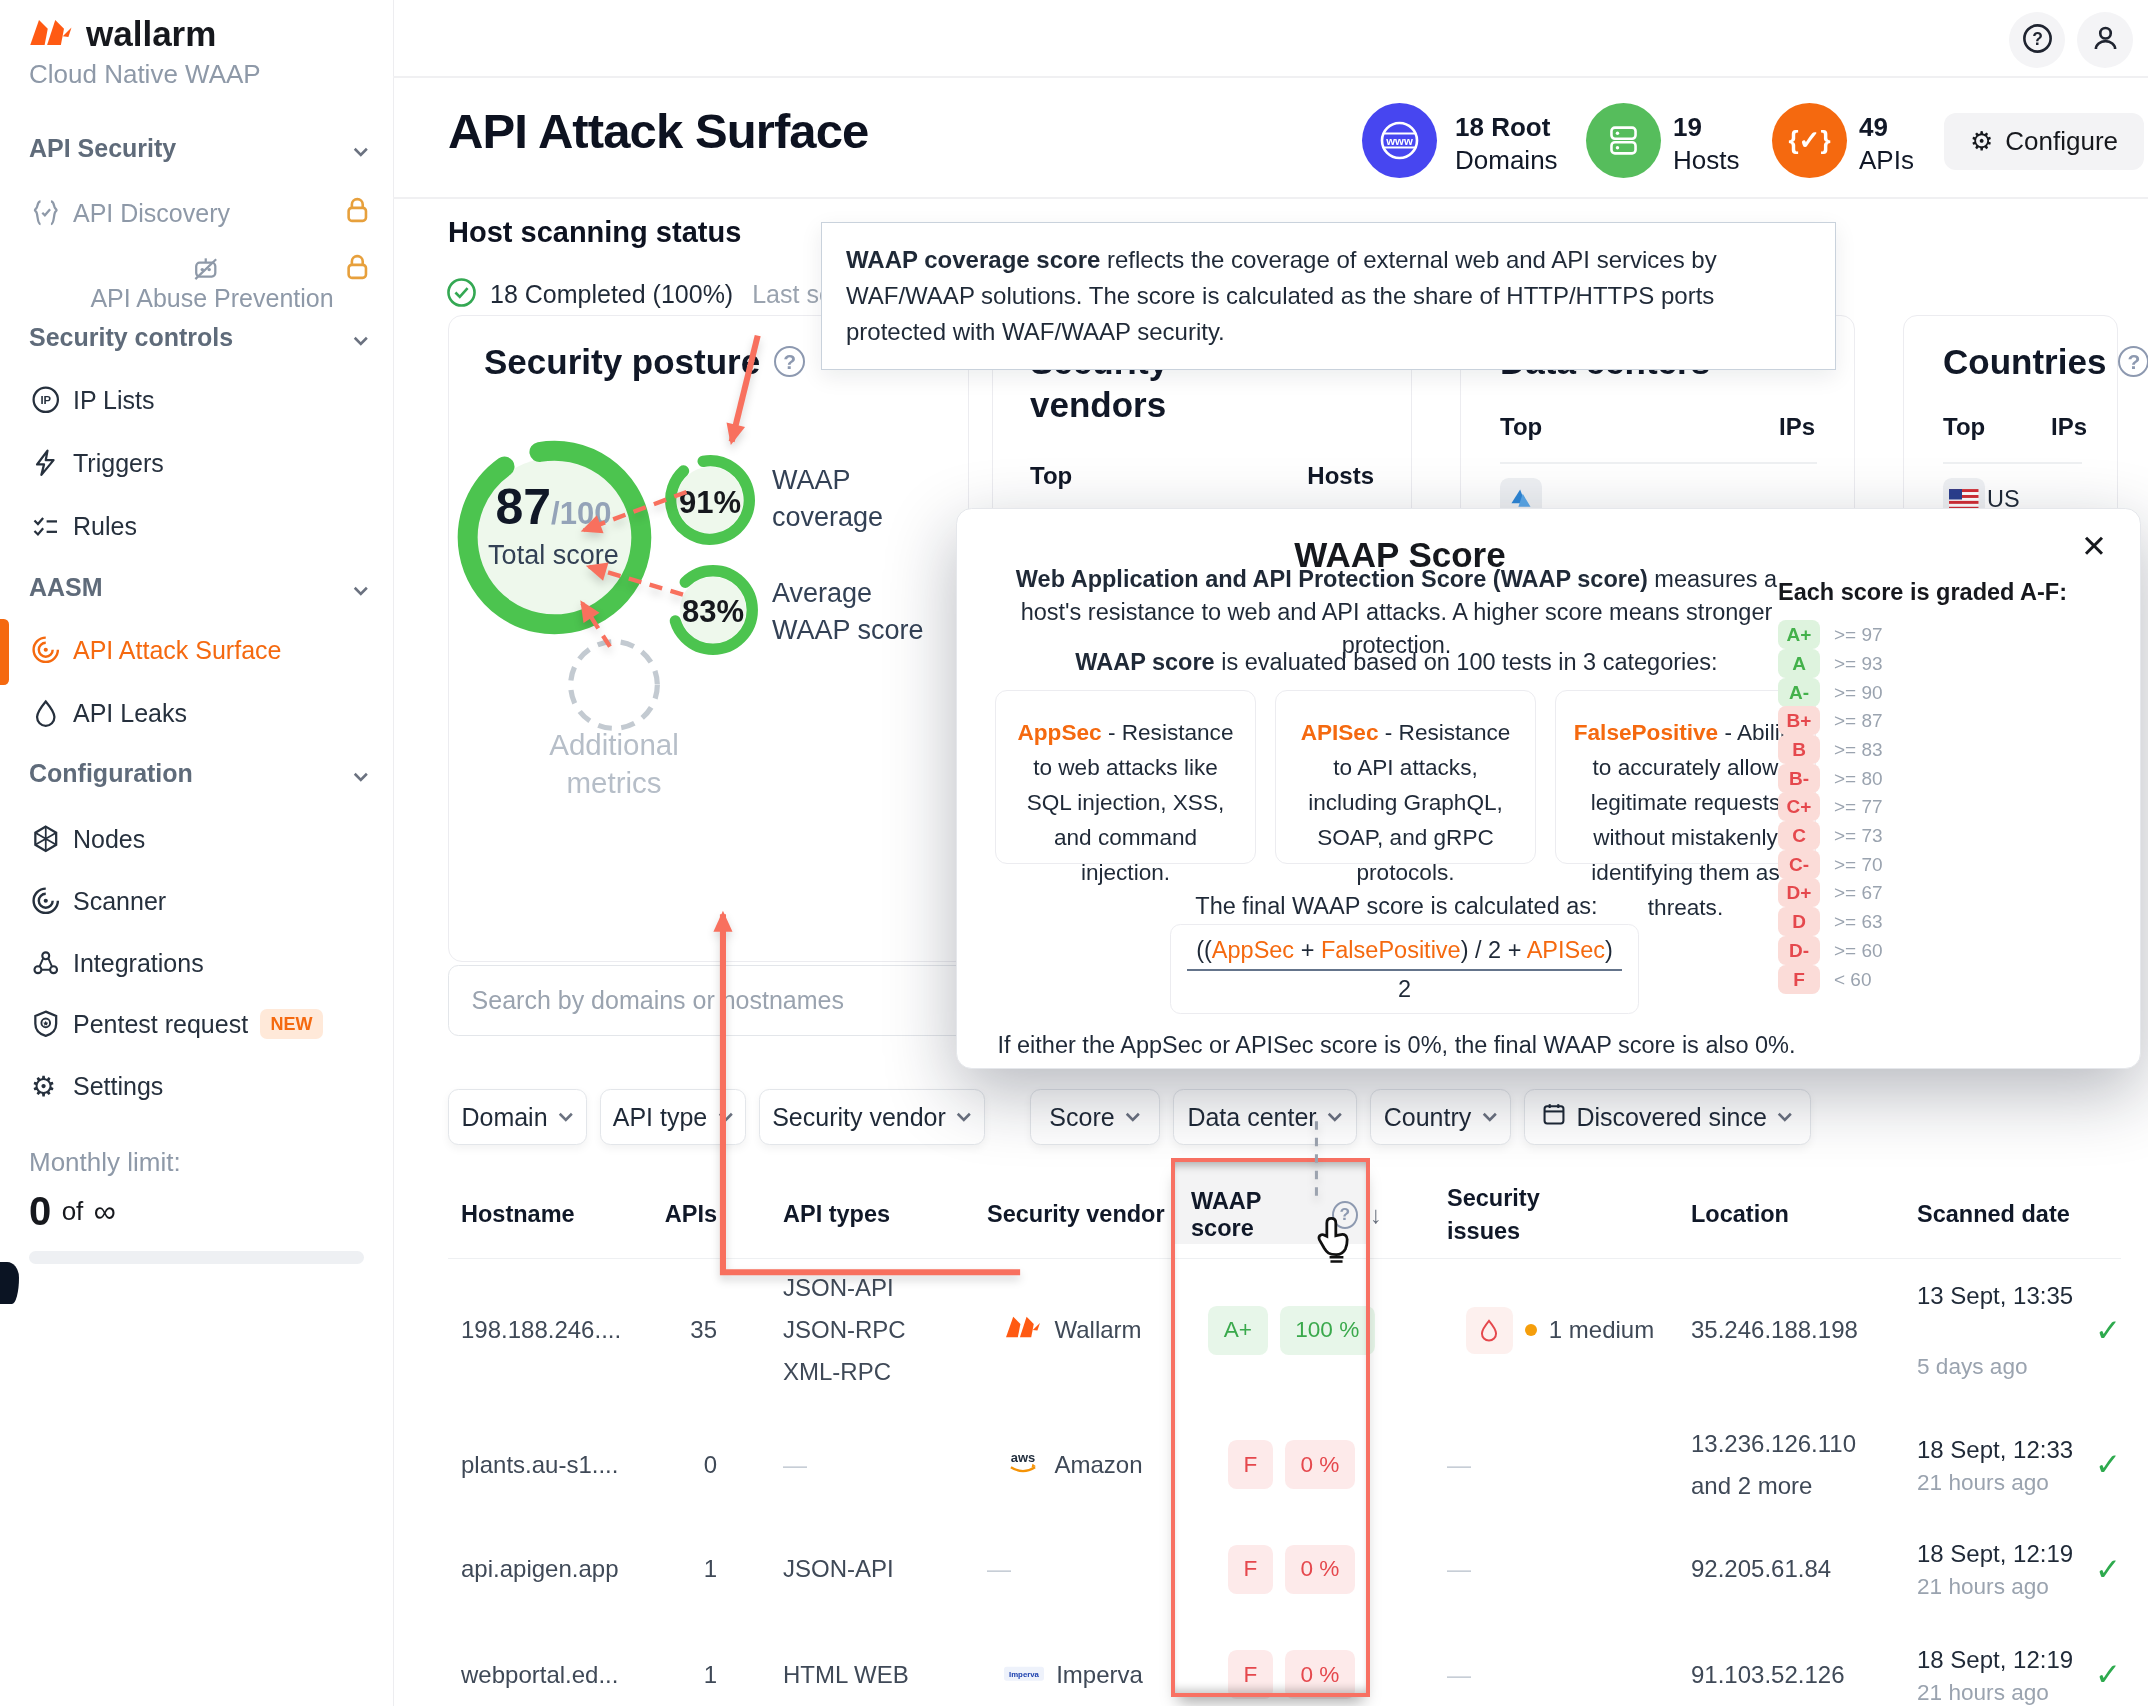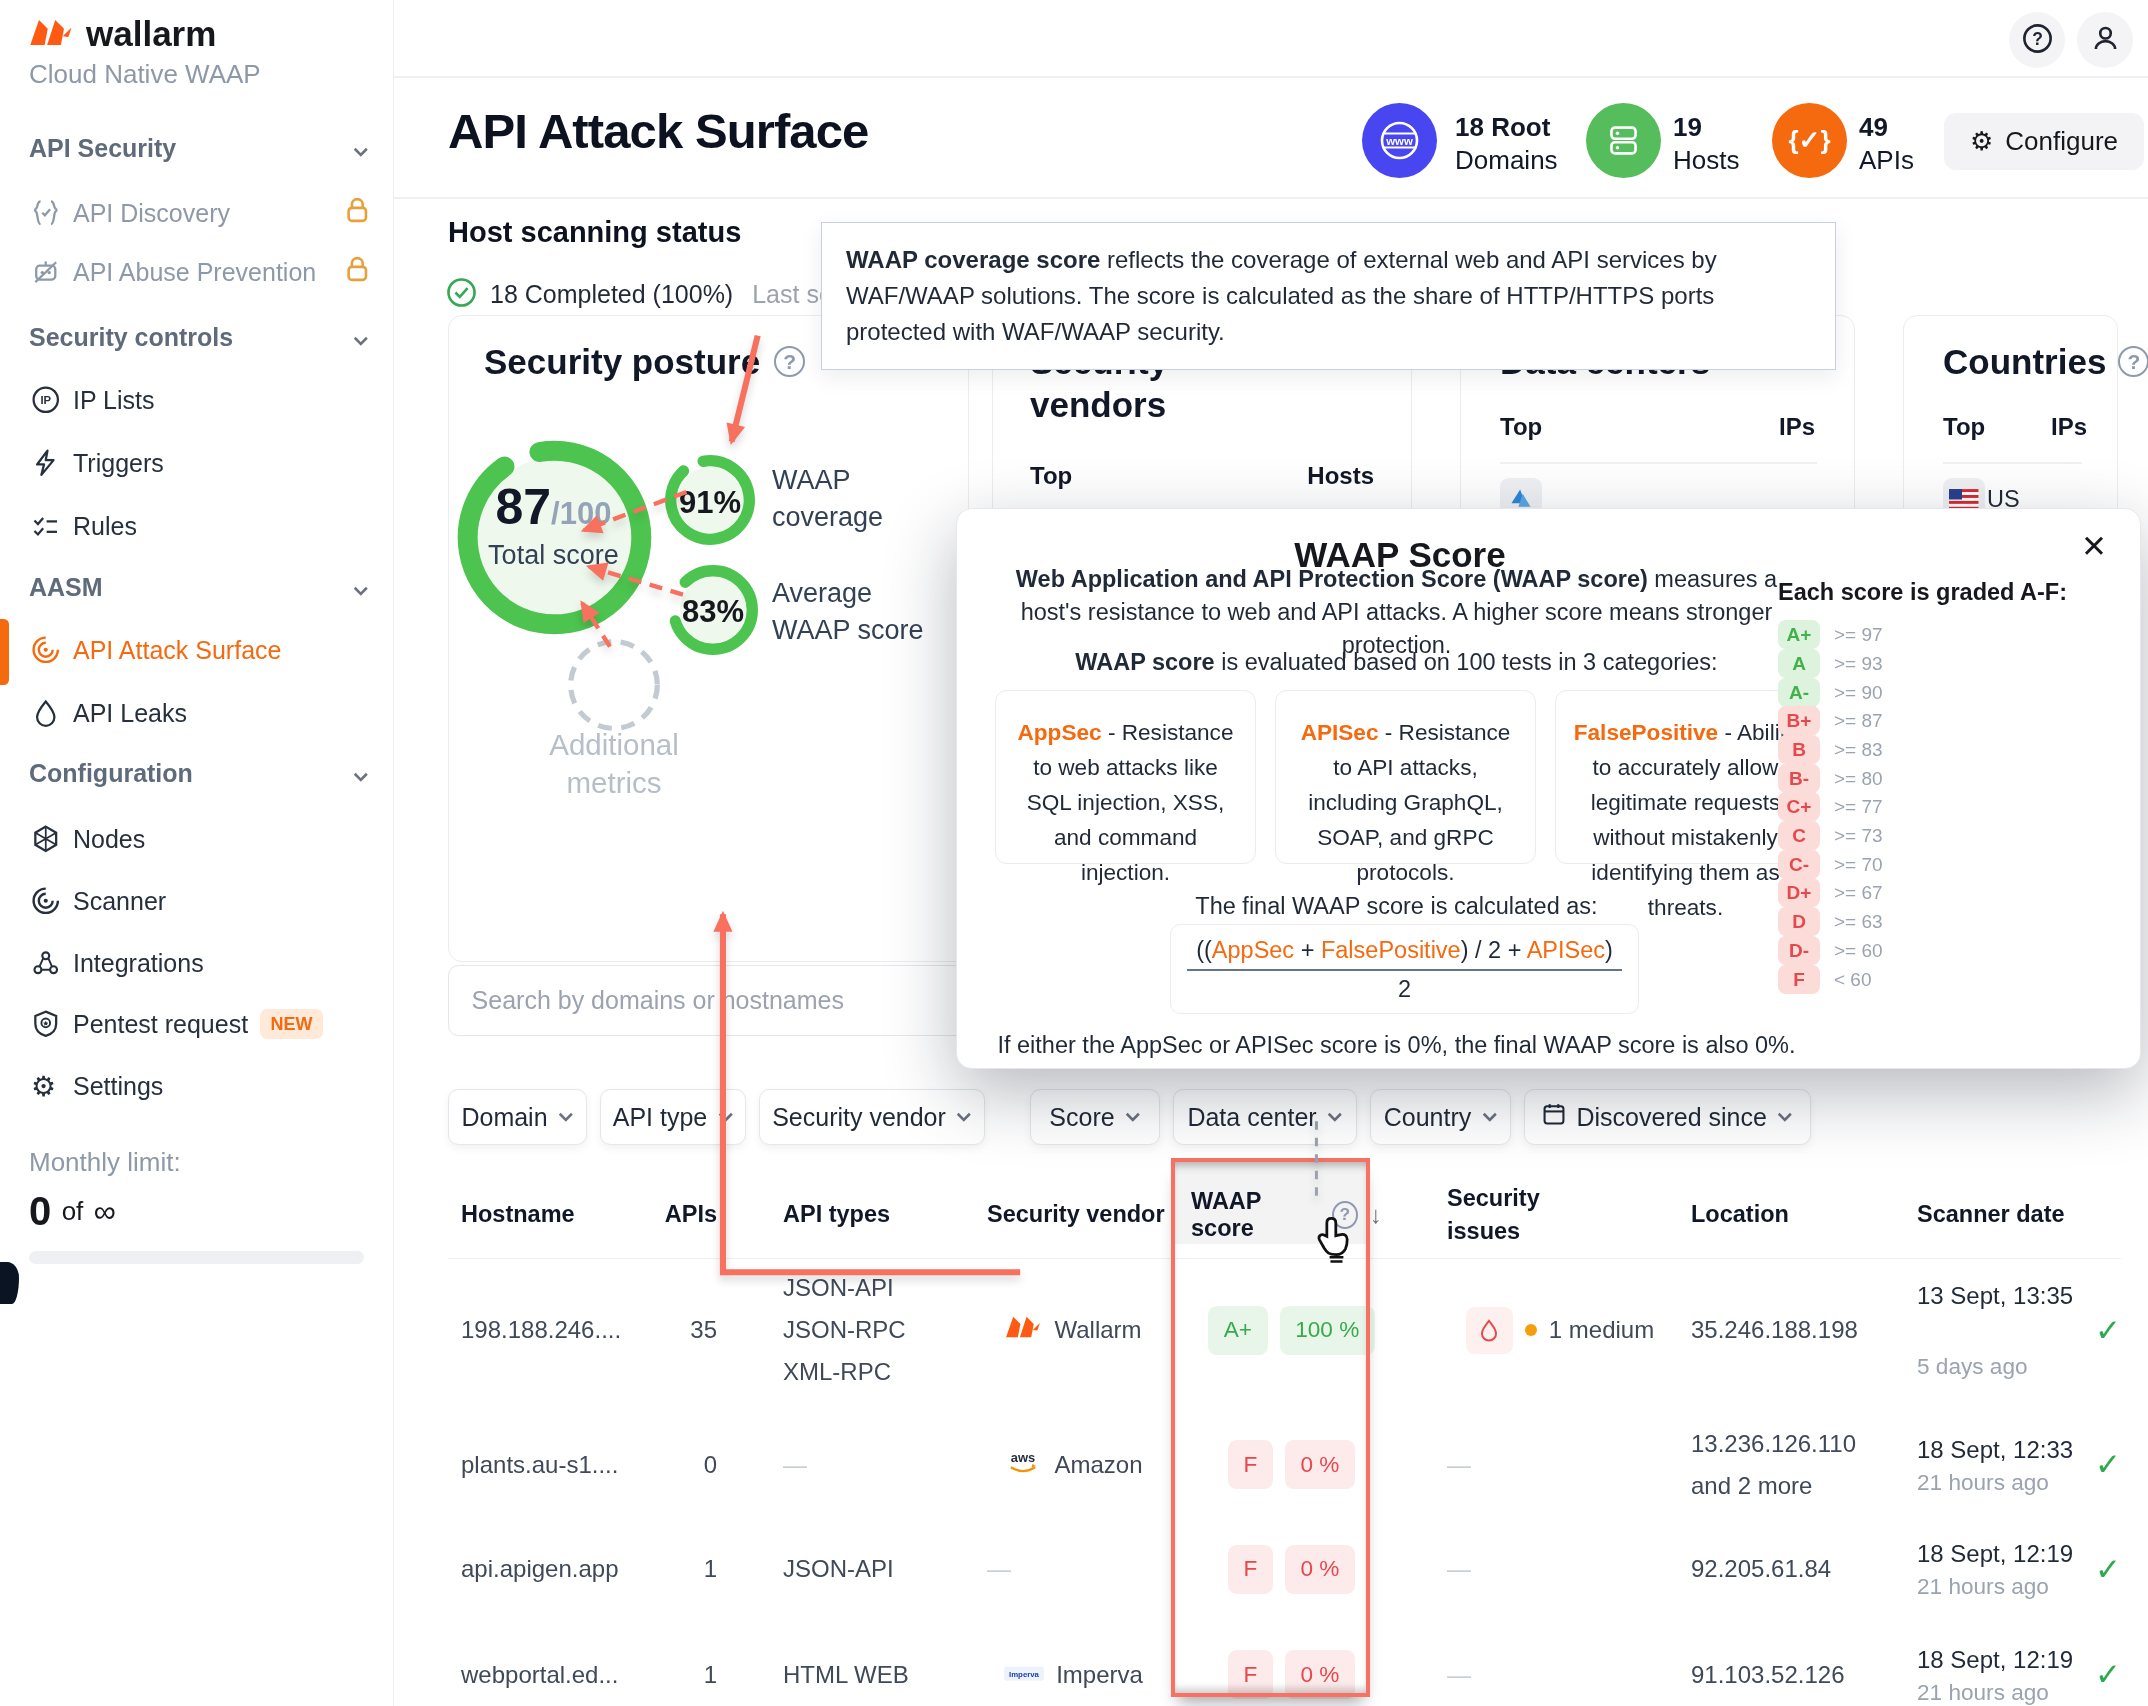--- a/index.html
+++ b/index.html
@@ -96,21 +96,21 @@
             <path d="M23 4 C27 4 26 10 28 12 C30 14 30 14 28 16 C26 18 27 30 23 30" fill="none" stroke="#8e99a8" stroke-width="2.6"></path>
             <polyline points="13,17 16,20 22,13" fill="none" stroke="#8e99a8" stroke-width="2.6"></polyline>
           </svg>
         </span>
       <span>API Discovery</span>
       <span class="sidebar-right"><svg width="22.6" height="26" viewBox="0 0 20 24">
             <rect x="2" y="10" width="16" height="12" rx="3" fill="none" stroke="#e7a03c" stroke-width="2.4"></rect>
             <path d="M5 10 V7 a5 5 0 0 1 10 0 v3" fill="none" stroke="#e7a03c" stroke-width="2.4"></path>
           </svg></span>
     </div>
-    <div class="nav locked" style="top:246px;">
+    <div class="nav locked" style="top:254px;flex-direction:column;">
       <span class="nicon">
           <svg width="29.5" height="29.5" viewBox="0 0 34 34">
             <rect x="6" y="10" width="22" height="16" rx="4" fill="none" stroke="#8e99a8" stroke-width="2.6"></rect>
             <circle cx="13" cy="18" r="2" fill="#8e99a8"></circle>
             <circle cx="21" cy="18" r="2" fill="#8e99a8"></circle>
             <line x1="17" y1="10" x2="17" y2="5" stroke="#8e99a8" stroke-width="2.6"></line>
             <line x1="5" y1="29" x2="29" y2="6" stroke="#8e99a8" stroke-width="2.6"></line>
           </svg>
         </span>
       <span>API Abuse Prevention</span>
@@ -452,21 +452,21 @@
     <div class="cell row-flex" style="left:743px;width:191px;z-index:5;">
       <span>WAAP score</span>
       <span class="qicon" style="width:28px;height:28px;font-size:17.4px;">?</span>
       <span style="color:#6b7280;font-size:24px;">↓</span>
     </div>
     <div class="cell" style="left:999px;width:139px;line-height:33px;">
       <div>Security</div>
       <div>issues</div>
     </div>
     <div class="cell" style="left:1243px;width:174px;">Location</div>
-    <div class="cell" style="left:1469px;width:209px;">Scanner date</div>
+    <div class="cell" style="left:1469px;width:209px;">Scanned date</div>
   </div>
 
   <div class="trow" style="top:1269px;height:122px;">
     <div class="cell" style="left:13px;width:165px;">198.188.246....</div>
     <div class="cell" style="left:191px;width:78px;align-items:flex-end;">35</div>
     <div class="cell" style="left:335px;width:174px;line-height:42px;">
       <div>JSON-API</div>
       <div>JSON-RPC</div>
       <div>XML-RPC</div>
     </div>

